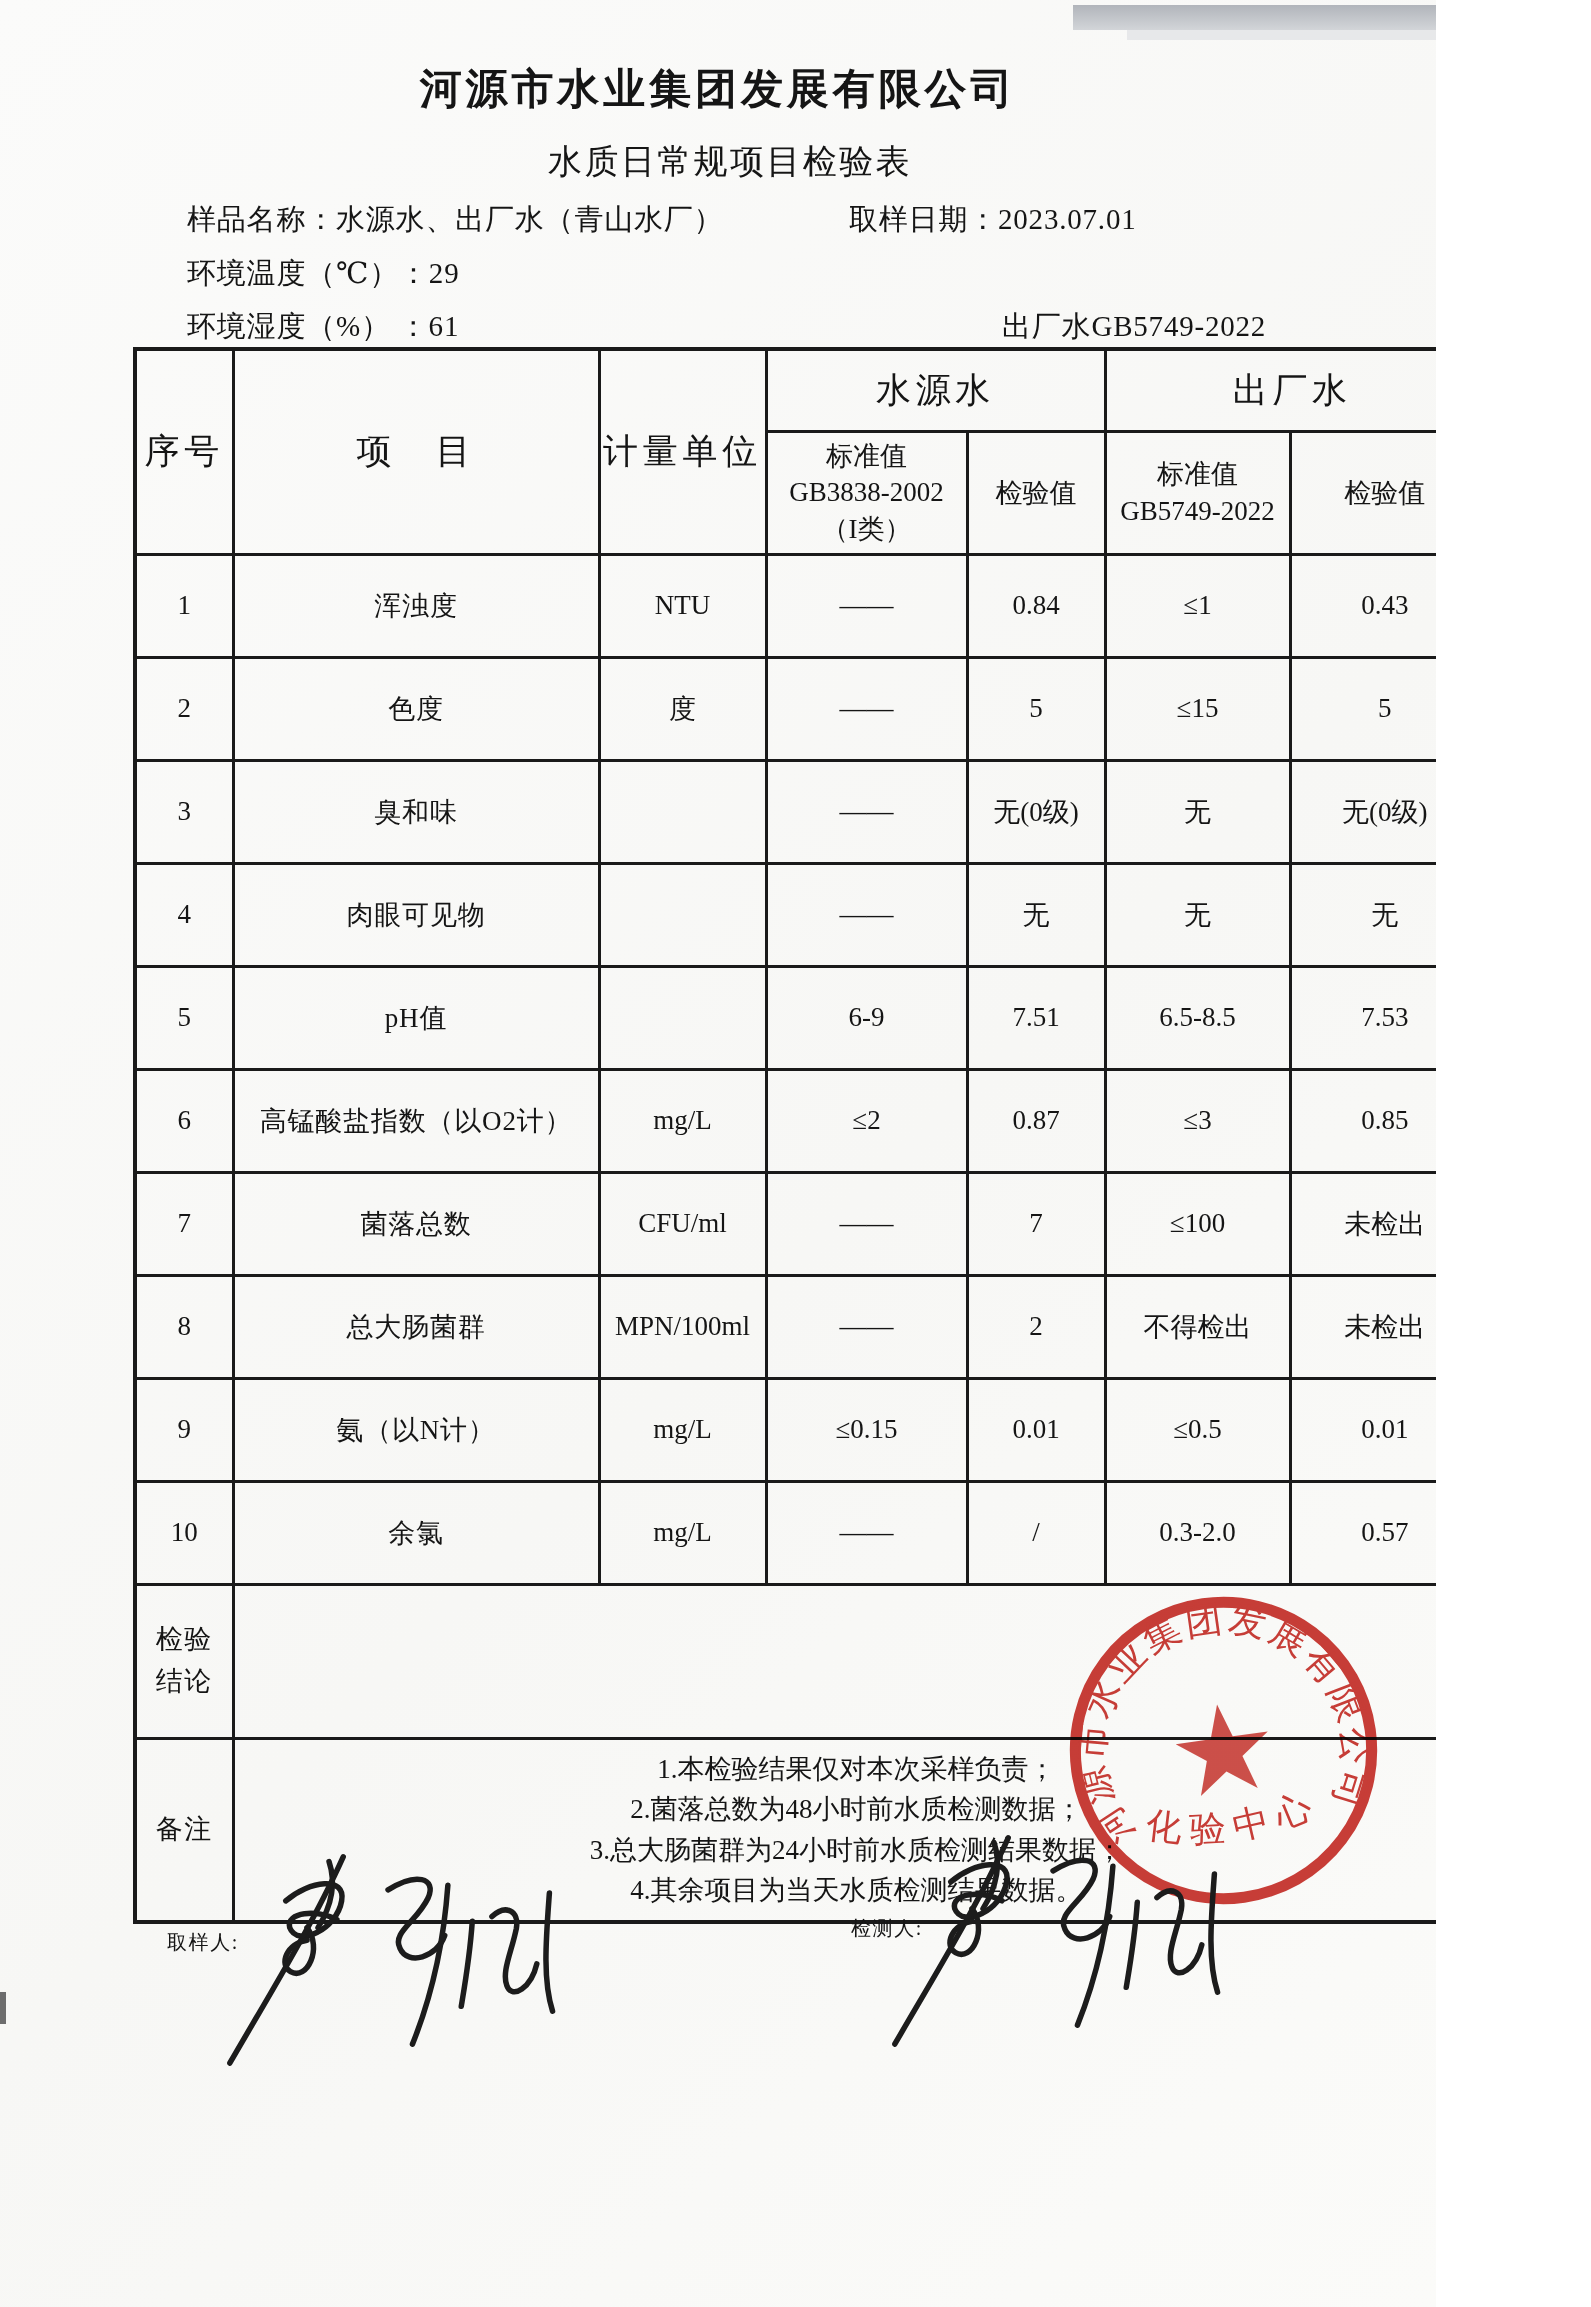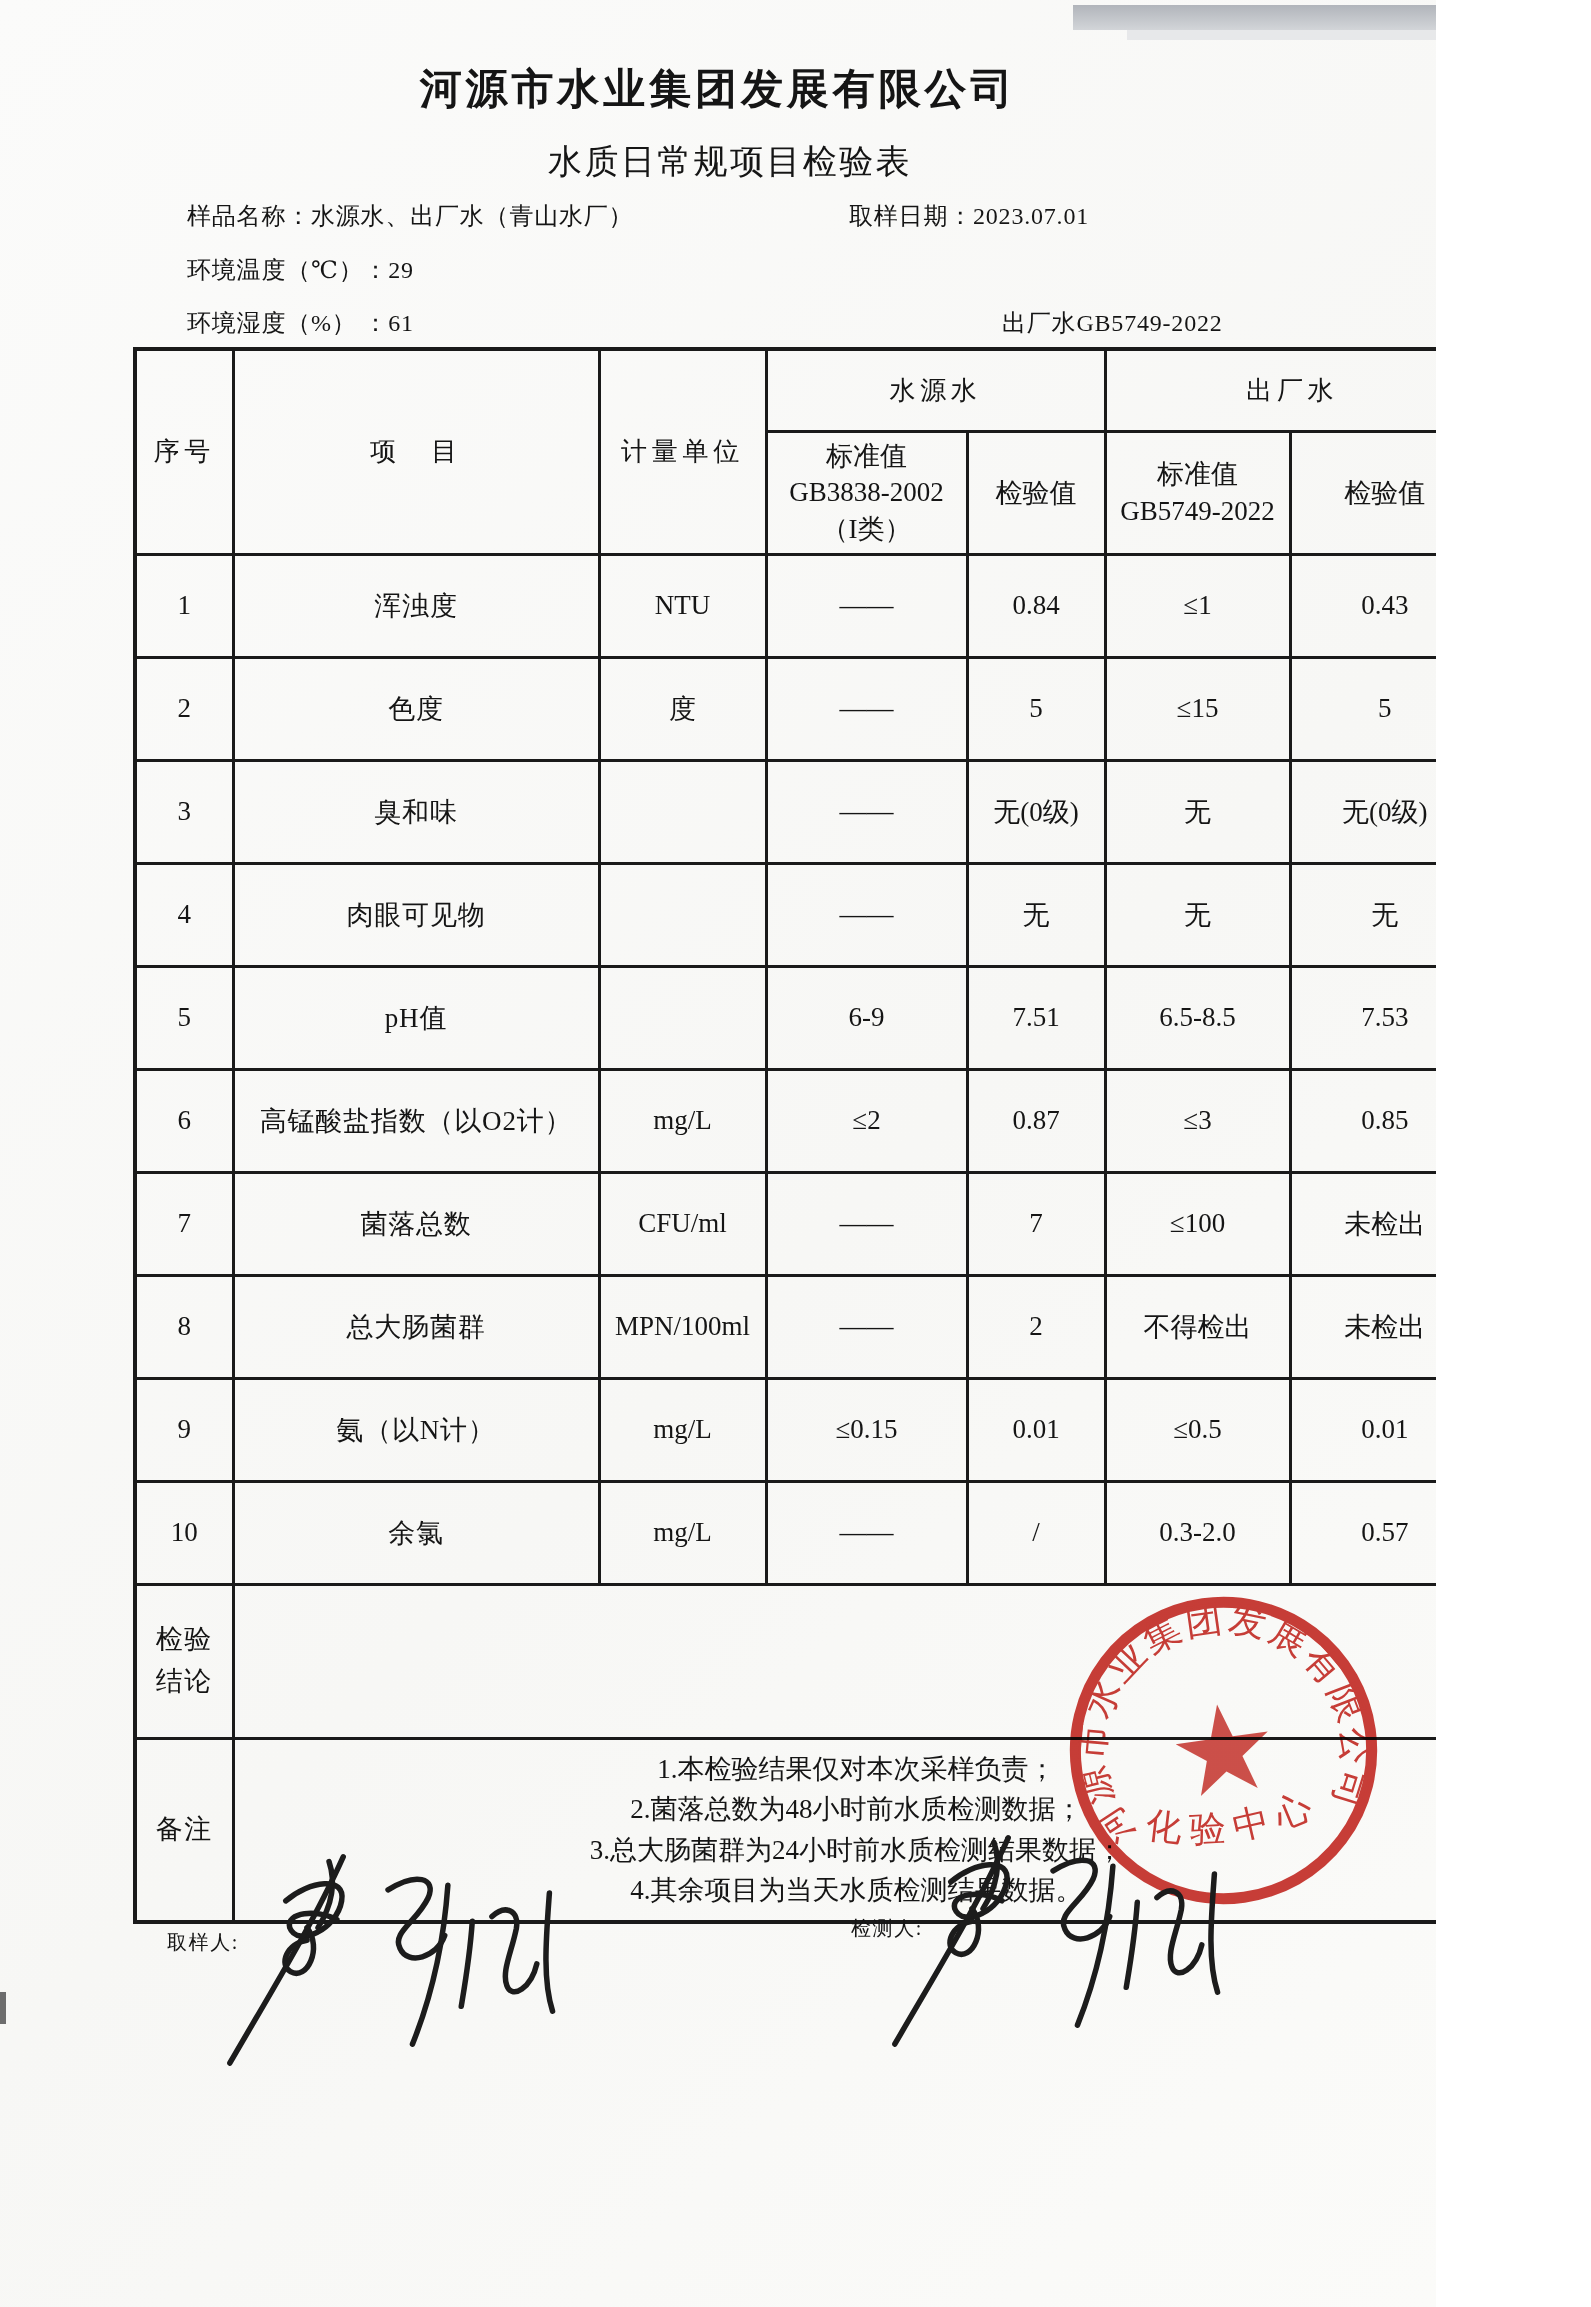--- a/index.html
+++ b/index.html
@@ -24,39 +24,39 @@
     background:#3f3f3f; opacity:.75; }
 
   .title {
     position:absolute; top:61px; left:0; width:100%; text-align:center;
     font-size:42px; font-weight:bold; letter-spacing:3.9px;
   }
   .subtitle {
     position:absolute; top:139px; left:12px; width:100%; text-align:center;
     font-size:34px; letter-spacing:2.4px;
   }
-  .info-item { position:absolute; font-size:24px; letter-spacing:0.8px; white-space:nowrap; }
+  .info-item { position:absolute; font-size:29px; letter-spacing:0.8px; white-space:nowrap; }
   .pos-sample   { top:200px; left:187px; }
   .pos-date     { top:200px; left:849px; }
   .pos-temp     { top:254px; left:187px; }
   .pos-basis    { top:254px; left:849px; }
   .pos-humidity { top:307px; left:187px; }
   .pos-basis2   { top:307px; left:1002px; }
 
   table.report {
     position:absolute; left:133px; top:347px; width:1345px;
     border-collapse:collapse; table-layout:fixed;
     border:4.7px solid #1a1a1a;
   }
   table.report th, table.report td {
     border:3.2px solid #1a1a1a;
     font-weight:normal; text-align:center; vertical-align:middle;
     font-size:27px; padding:0; overflow:hidden;
   }
-  tr.h1 { height:82px; } tr.h1 th { font-size:26px; letter-spacing:4.7px; }
+  tr.h1 { height:82px; } tr.h1 th { font-size:35px; letter-spacing:4.7px; }
   tr.h2 { height:123px; } tr.h2 th { font-size:27px; }
   tr.h2 .stack div { line-height:1.35; }
   tbody tr.data-row { height:103px; }
   td.item-cell { text-align:left; padding-left:11px; letter-spacing:0.8px; }
   tr.conclusion-row { height:154px; }
   tr.notes-row { height:184px; }
   td.side-label { font-size:29px; line-height:1.55; letter-spacing:1.6px; }
   td.notes-cell { text-align:left; padding-left:14px; font-size:28px; line-height:1.5;margin-top:8px; }
   td.conclusion-cell { background:transparent; }
 

